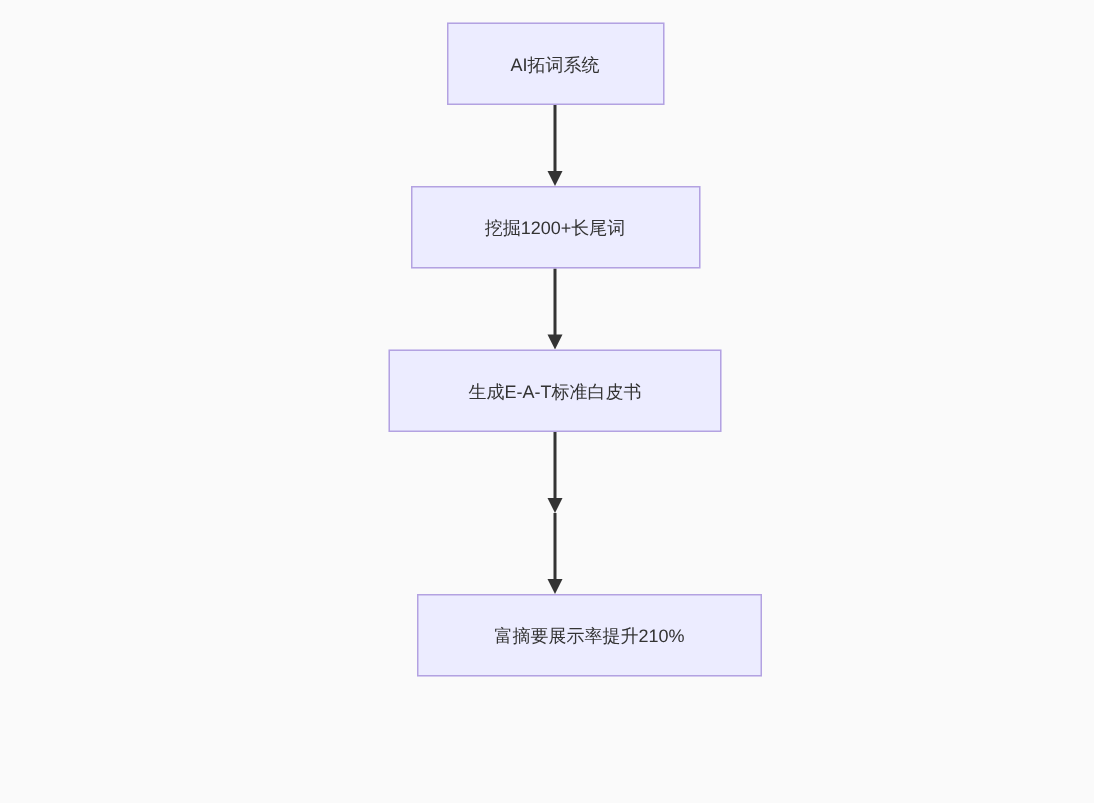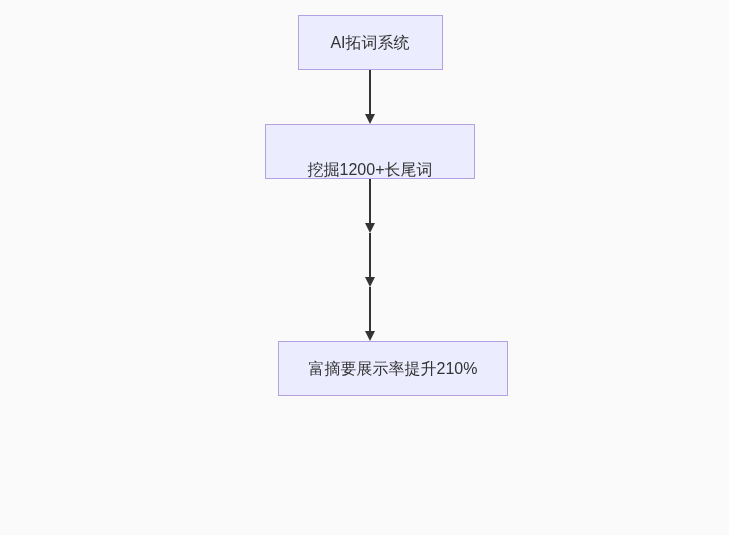--- a/index.html
+++ b/index.html
@@ -32,27 +32,27 @@
   }
   .node{
     box-sizing:border-box;
     height:55px;
     background:var(--node-fill);
     border:1px solid var(--node-border);
     display:flex;
     align-items:center;
     justify-content:center;
     color:var(--node-text);
-    font-size:16px;
+    font-size:12px;
     line-height:1;
     white-space:nowrap;
     text-align:center;
   }
   .n1{width:145px;}
-  .n2{width:210px;align-items:flex-end;}
+  .n2{width:193px;}
   .n3{width:222px;}
   .n4{width:215px;}
   .n5{width:230px;margin-left:46px;}
   .edge{display:block;}
   .edge line{stroke:var(--arrow);stroke-width:2;}
   .edge polygon{fill:var(--arrow);stroke:none;}
 </style>
 </head>
 <body>
 
@@ -70,20 +70,23 @@
 
     <div class="node n2">
       <span class="node-label">挖掘1200+长尾词</span>
     </div>
 
     <svg class="edge" width="14" height="54" viewBox="0 0 14 54" aria-hidden="true">
       <line x1="7" y1="0" x2="7" y2="45"></line>
       <polygon points="2,44 12,44 7,54"></polygon>
     </svg>
 
+    <div class="node n3">
+      <span class="node-label">生成E-A-T标准白皮书</span>
+    </div>
 
     <svg class="edge" width="14" height="54" viewBox="0 0 14 54" aria-hidden="true">
       <line x1="7" y1="0" x2="7" y2="45"></line>
       <polygon points="2,44 12,44 7,54"></polygon>
     </svg>
 
 
     <svg class="edge" width="14" height="54" viewBox="0 0 14 54" aria-hidden="true">
       <line x1="7" y1="0" x2="7" y2="45"></line>
       <polygon points="2,44 12,44 7,54"></polygon>

